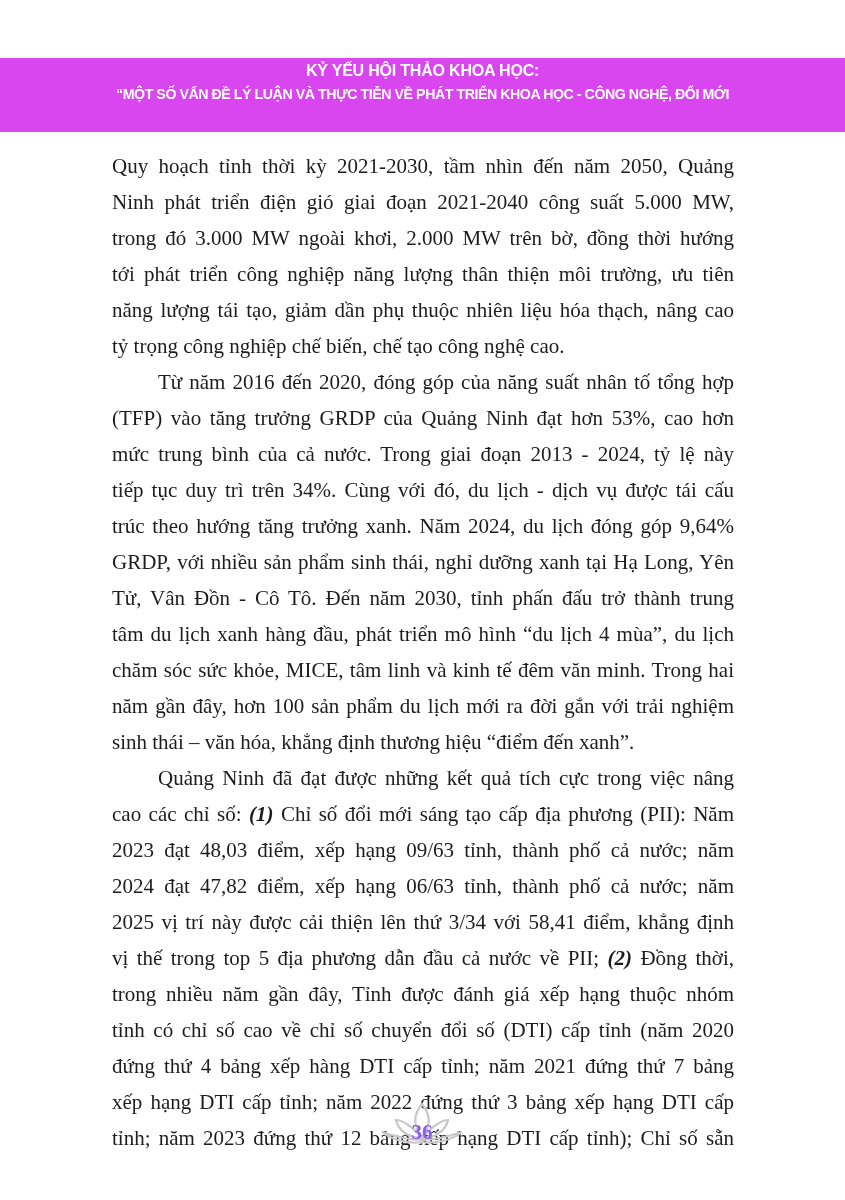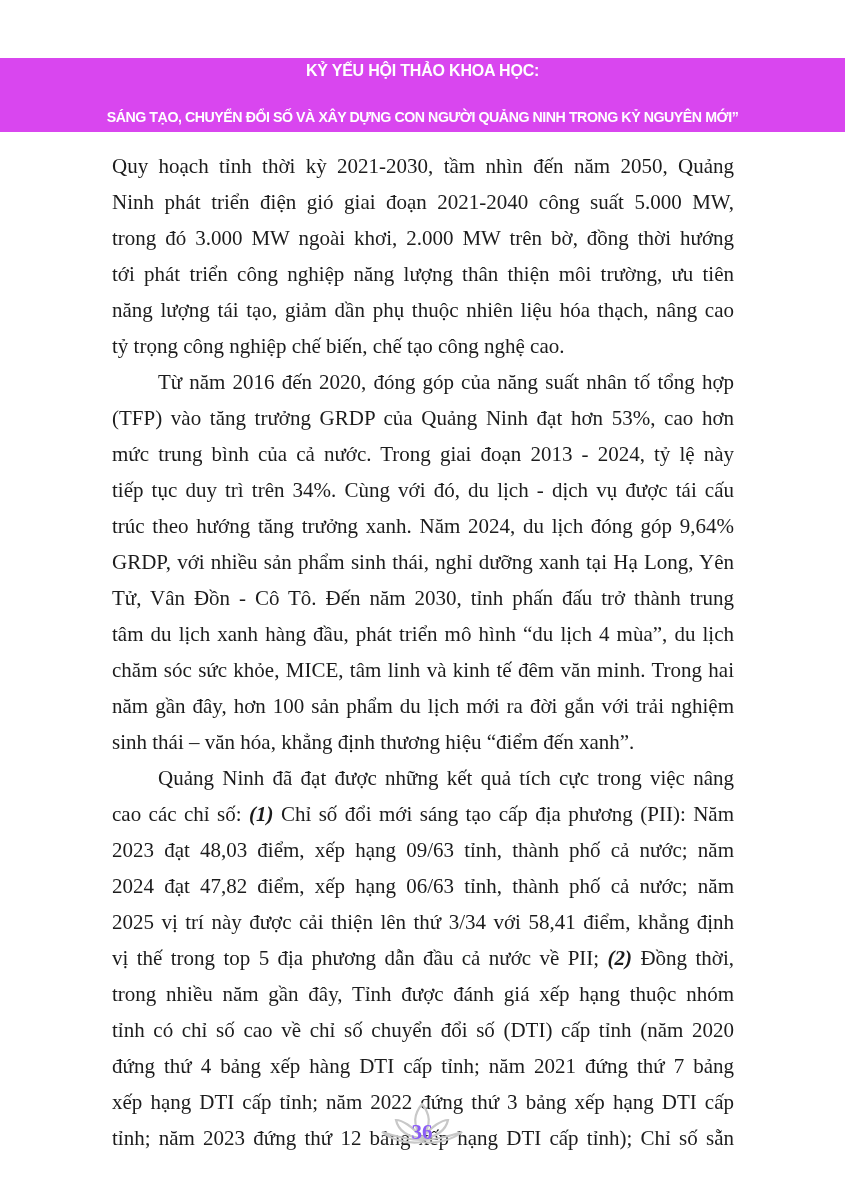--- a/index.html
+++ b/index.html
@@ -43,21 +43,21 @@
     position: absolute; left: 0; top: 22px; width: 100px; text-align: center;
     font-family: "Liberation Serif", "DejaVu Serif", serif; font-size: 21px;
     color: #8b5cf6; font-weight: bold;
   }
 </style>
 </head>
 <body>
 
 <div class="banner">
   <div class="bl b1">KỶ YẾU HỘI THẢO KHOA HỌC:</div>
-  <div class="bl b3">SÁNG TẠO, CHUYỂN ĐỔI SỐ VÀ XÂY DỰNG CON NGƯỜI QUẢNG NINH TRONG KỶ NGUYÊN MỚI”</div>
+  <div class="bl b2">“MỘT SỐ VẤN ĐỀ LÝ LUẬN VÀ THỰC TIỄN VỀ PHÁT TRIỂN KHOA HỌC - CÔNG NGHỆ, ĐỔI MỚI</div>
 </div>
 
 <div class="body-text">
 
   <div>
     <div class="ln" style="top:152px">Quy hoạch tỉnh thời kỳ 2021-2030, tầm nhìn đến năm 2050, Quảng</div>
     <div class="ln" style="top:188px">Ninh phát triển điện gió giai đoạn 2021-2040 công suất 5.000 MW,</div>
     <div class="ln" style="top:224px">trong đó 3.000 MW ngoài khơi, 2.000 MW trên bờ, đồng thời hướng</div>
     <div class="ln" style="top:260px">tới phát triển công nghiệp năng lượng thân thiện môi trường, ưu tiên</div>
     <div class="ln" style="top:296px">năng lượng tái tạo, giảm dần phụ thuộc nhiên liệu hóa thạch, nâng cao</div>

